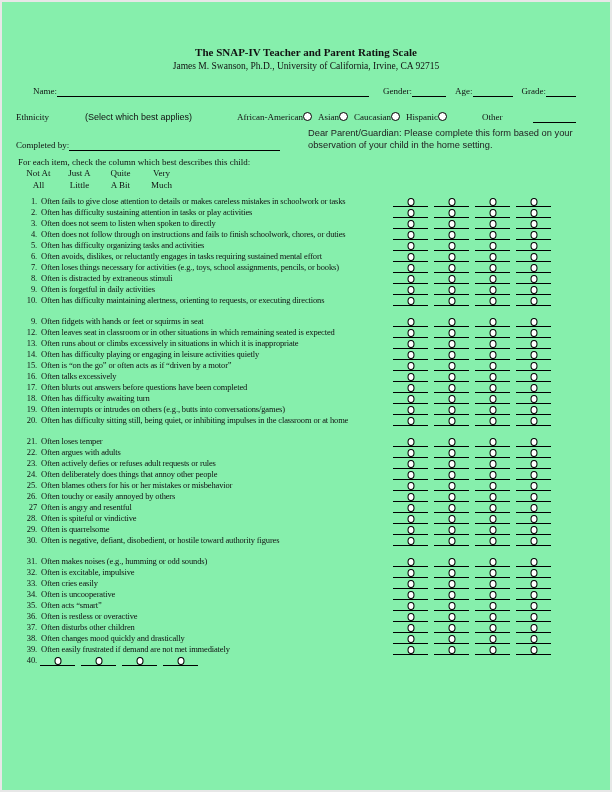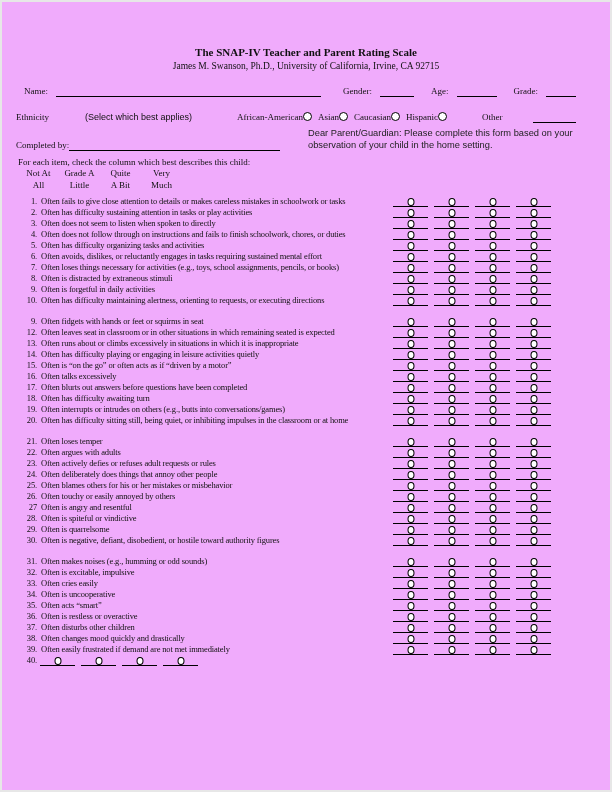--- a/index.html
+++ b/index.html
@@ -1,34 +1,34 @@
 <!DOCTYPE html>
 <html><head>
 <meta charset="utf-8">
 <style>
   html,body { margin:0; padding:0; background:#fff; }
   .page {
     position:relative;
     width:612px; height:792px;
     box-sizing:border-box;
     border:2px solid #e7e7e7;
-    background:#f0abfc;
+    background:#86efac;
     color:#111;
     font-family:"Liberation Serif","DejaVu Serif",serif;
     overflow:hidden;
   }
   .sans { font-family:"Liberation Sans","DejaVu Sans",sans-serif; }
 
   .title { text-align:center; font-weight:bold; font-size:11px; line-height:13px; margin-top:44px; }
   .subtitle { text-align:center; font-size:9.5px; line-height:12px; margin-top:1px; }
 
   .frow { display:flex; align-items:flex-end; font-size:9px; line-height:12px; }
   .uline { display:inline-block; border-bottom:1px solid #000; height:10px; }
 
-  .name-row { margin:13px 34px 0 22px;gap:8px; }
+  .name-row { margin:13px 34px 0 31px; }
   .name-row .name-line { flex:1; margin-right:14px; }
   .w34 { width:34px; } .w40 { width:40px; } .w30 { width:30px; }
   .lbl-gap { margin-left:9px; }
 
   .eth-row { margin:14px 34px 0 14px;gap:29px; }
   .eth-hint { margin-left:7px; font-size:9px; }
   .eth-opts { margin-left:16px; white-space:nowrap; }
   .eth-opt { margin-left:6px;text-align:right; }
   .eth-opt:first-child { margin-left:0; }
   .radio {
@@ -102,21 +102,21 @@
   </div>
 
   <div class="instr-row">
     <div class="instr">For each item, check the column which best describes this child:</div>
     <div class="rh" id="rating-headers">
         <div class="rh-cell">
           <div>Not At</div>
           <div>All</div>
         </div>
         <div class="rh-cell">
-          <div>Grade A</div>
+          <div>Just A</div>
           <div>Little</div>
         </div>
         <div class="rh-cell">
           <div>Quite</div>
           <div>A Bit</div>
         </div>
         <div class="rh-cell">
           <div>Very</div>
           <div>Much</div>
         </div>

